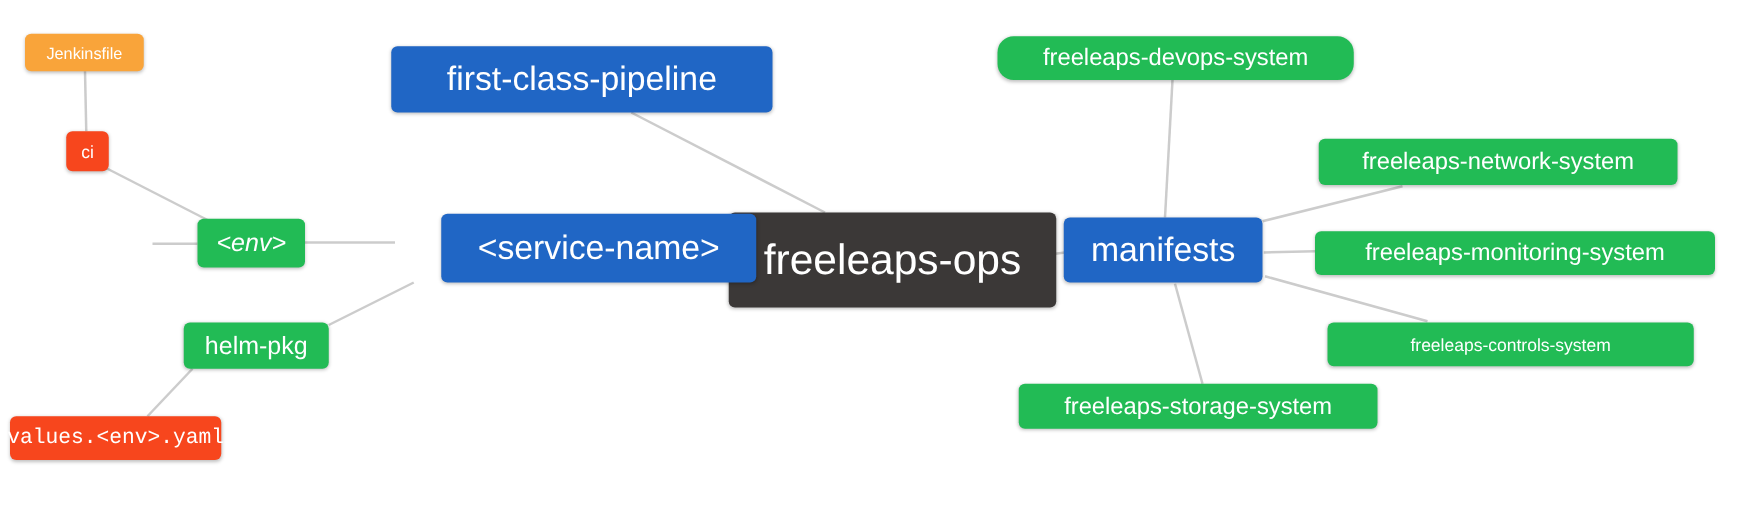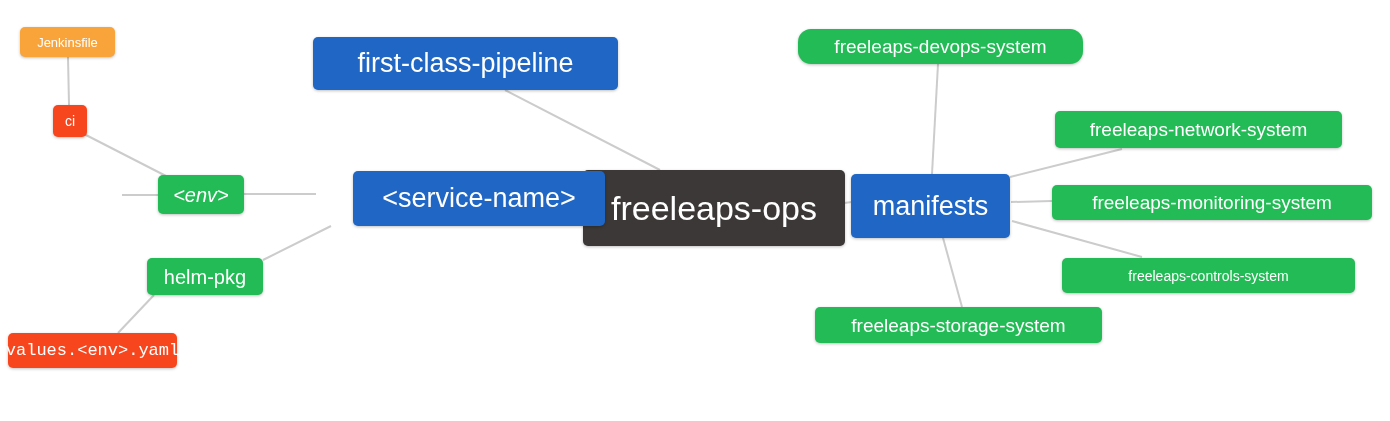--- a/index.html
+++ b/index.html
@@ -64,21 +64,21 @@
 
 <div class="node" style="left: 583px; top: 170px; width: 262px; height: 76px; font-size: 34px; background-color: rgb(59, 56, 55);">
       <span>freeleaps-ops</span>
     </div>
     <div class="node" style="left: 313px; top: 37px; width: 305px; height: 53px; font-size: 27px; background-color: rgb(32, 102, 197);">
       <span>first-class-pipeline</span>
     </div>
     <div class="node" style="left: 315px; top: 171px; width: 252px; height: 55px; font-size: 27px; background-color: rgb(32, 102, 197); margin-left: 38px;">
       <span>&lt;service-name&gt;</span>
     </div>
-    <div class="node" style="left: 851px; top: 174px; width: 159px; height: 64px; font-size: 27px; background-color: rgb(32, 102, 197);">
+    <div class="node" style="left: 851px; top: 174px; width: 159px; height: 52px; font-size: 27px; background-color: rgb(32, 102, 197);">
       <span>manifests</span>
     </div>
     <div class="node" style="left: 158px; top: 175px; width: 86px; height: 39px; font-size: 20px; background-color: rgb(34, 187, 85); font-style: italic;">
       <span>&lt;env&gt;</span>
     </div>
     <div class="node" style="left: 147px; top: 258px; width: 116px; height: 37px; font-size: 20px; background-color: rgb(34, 187, 85); justify-content: center;">
       <span>helm-pkg</span>
     </div>
     <div class="node" style="left: 53px; top: 105px; width: 34px; height: 32px; font-size: 14px; background-color: rgb(247, 70, 29);">
       <span>ci</span>

